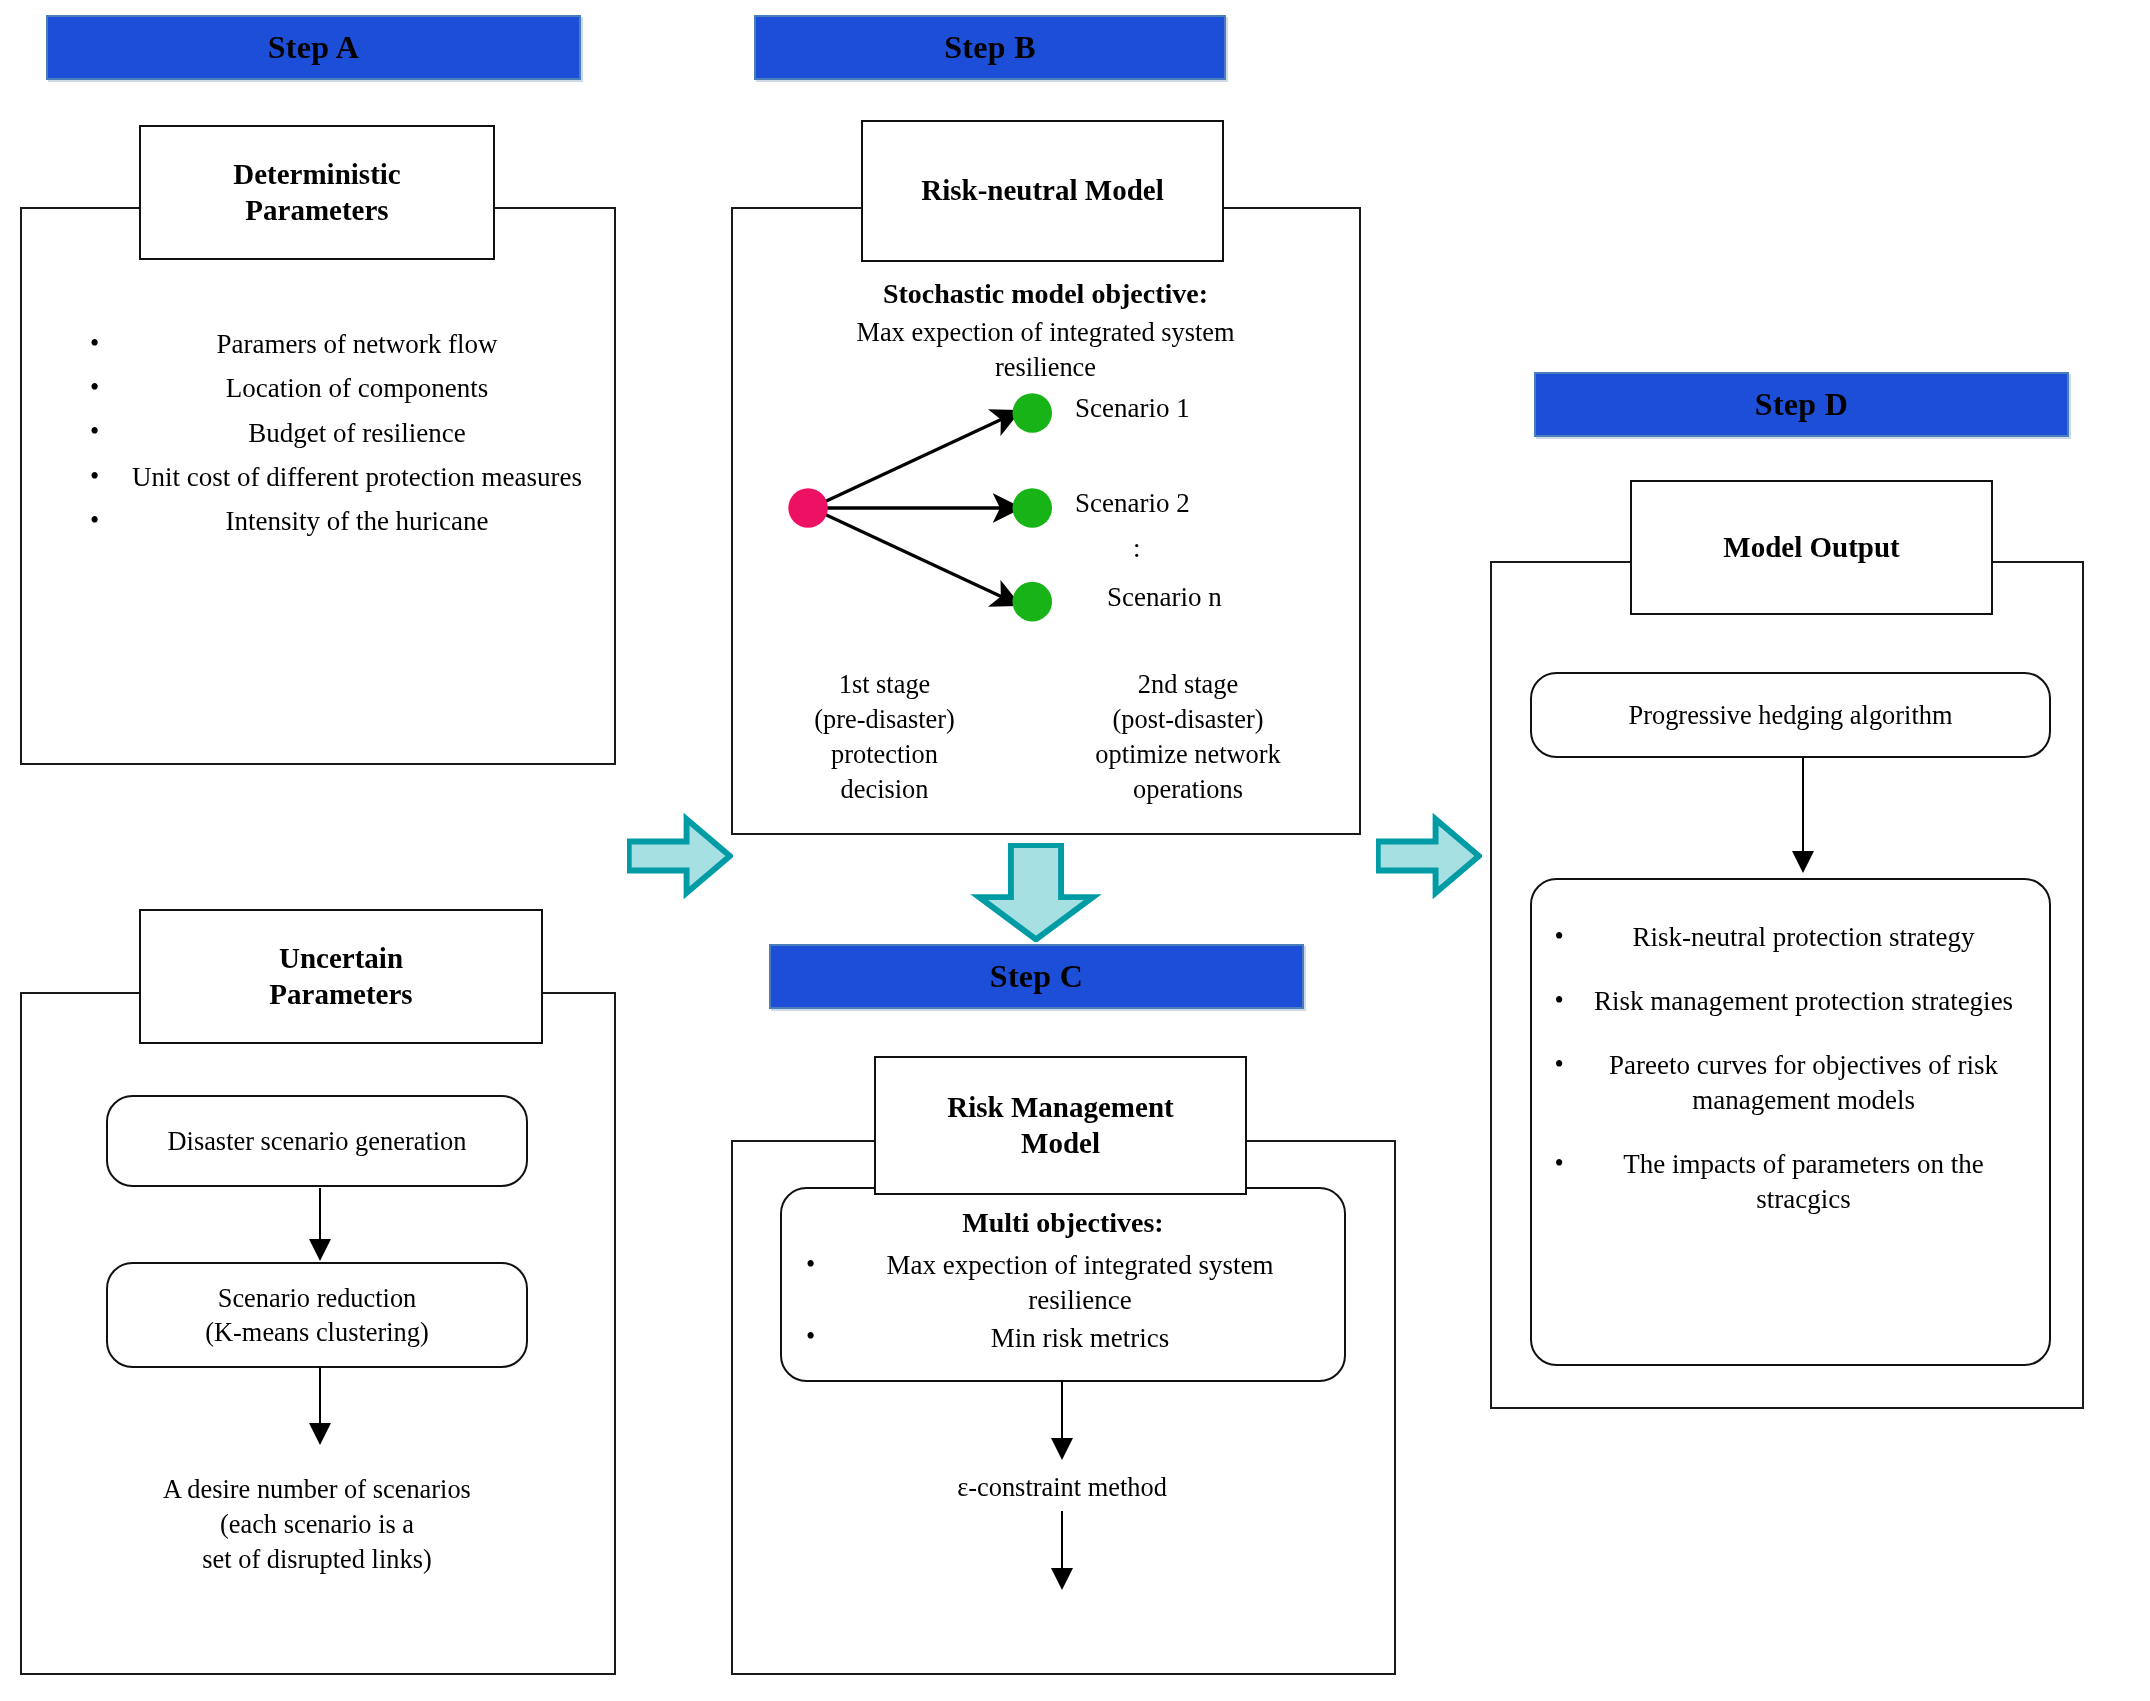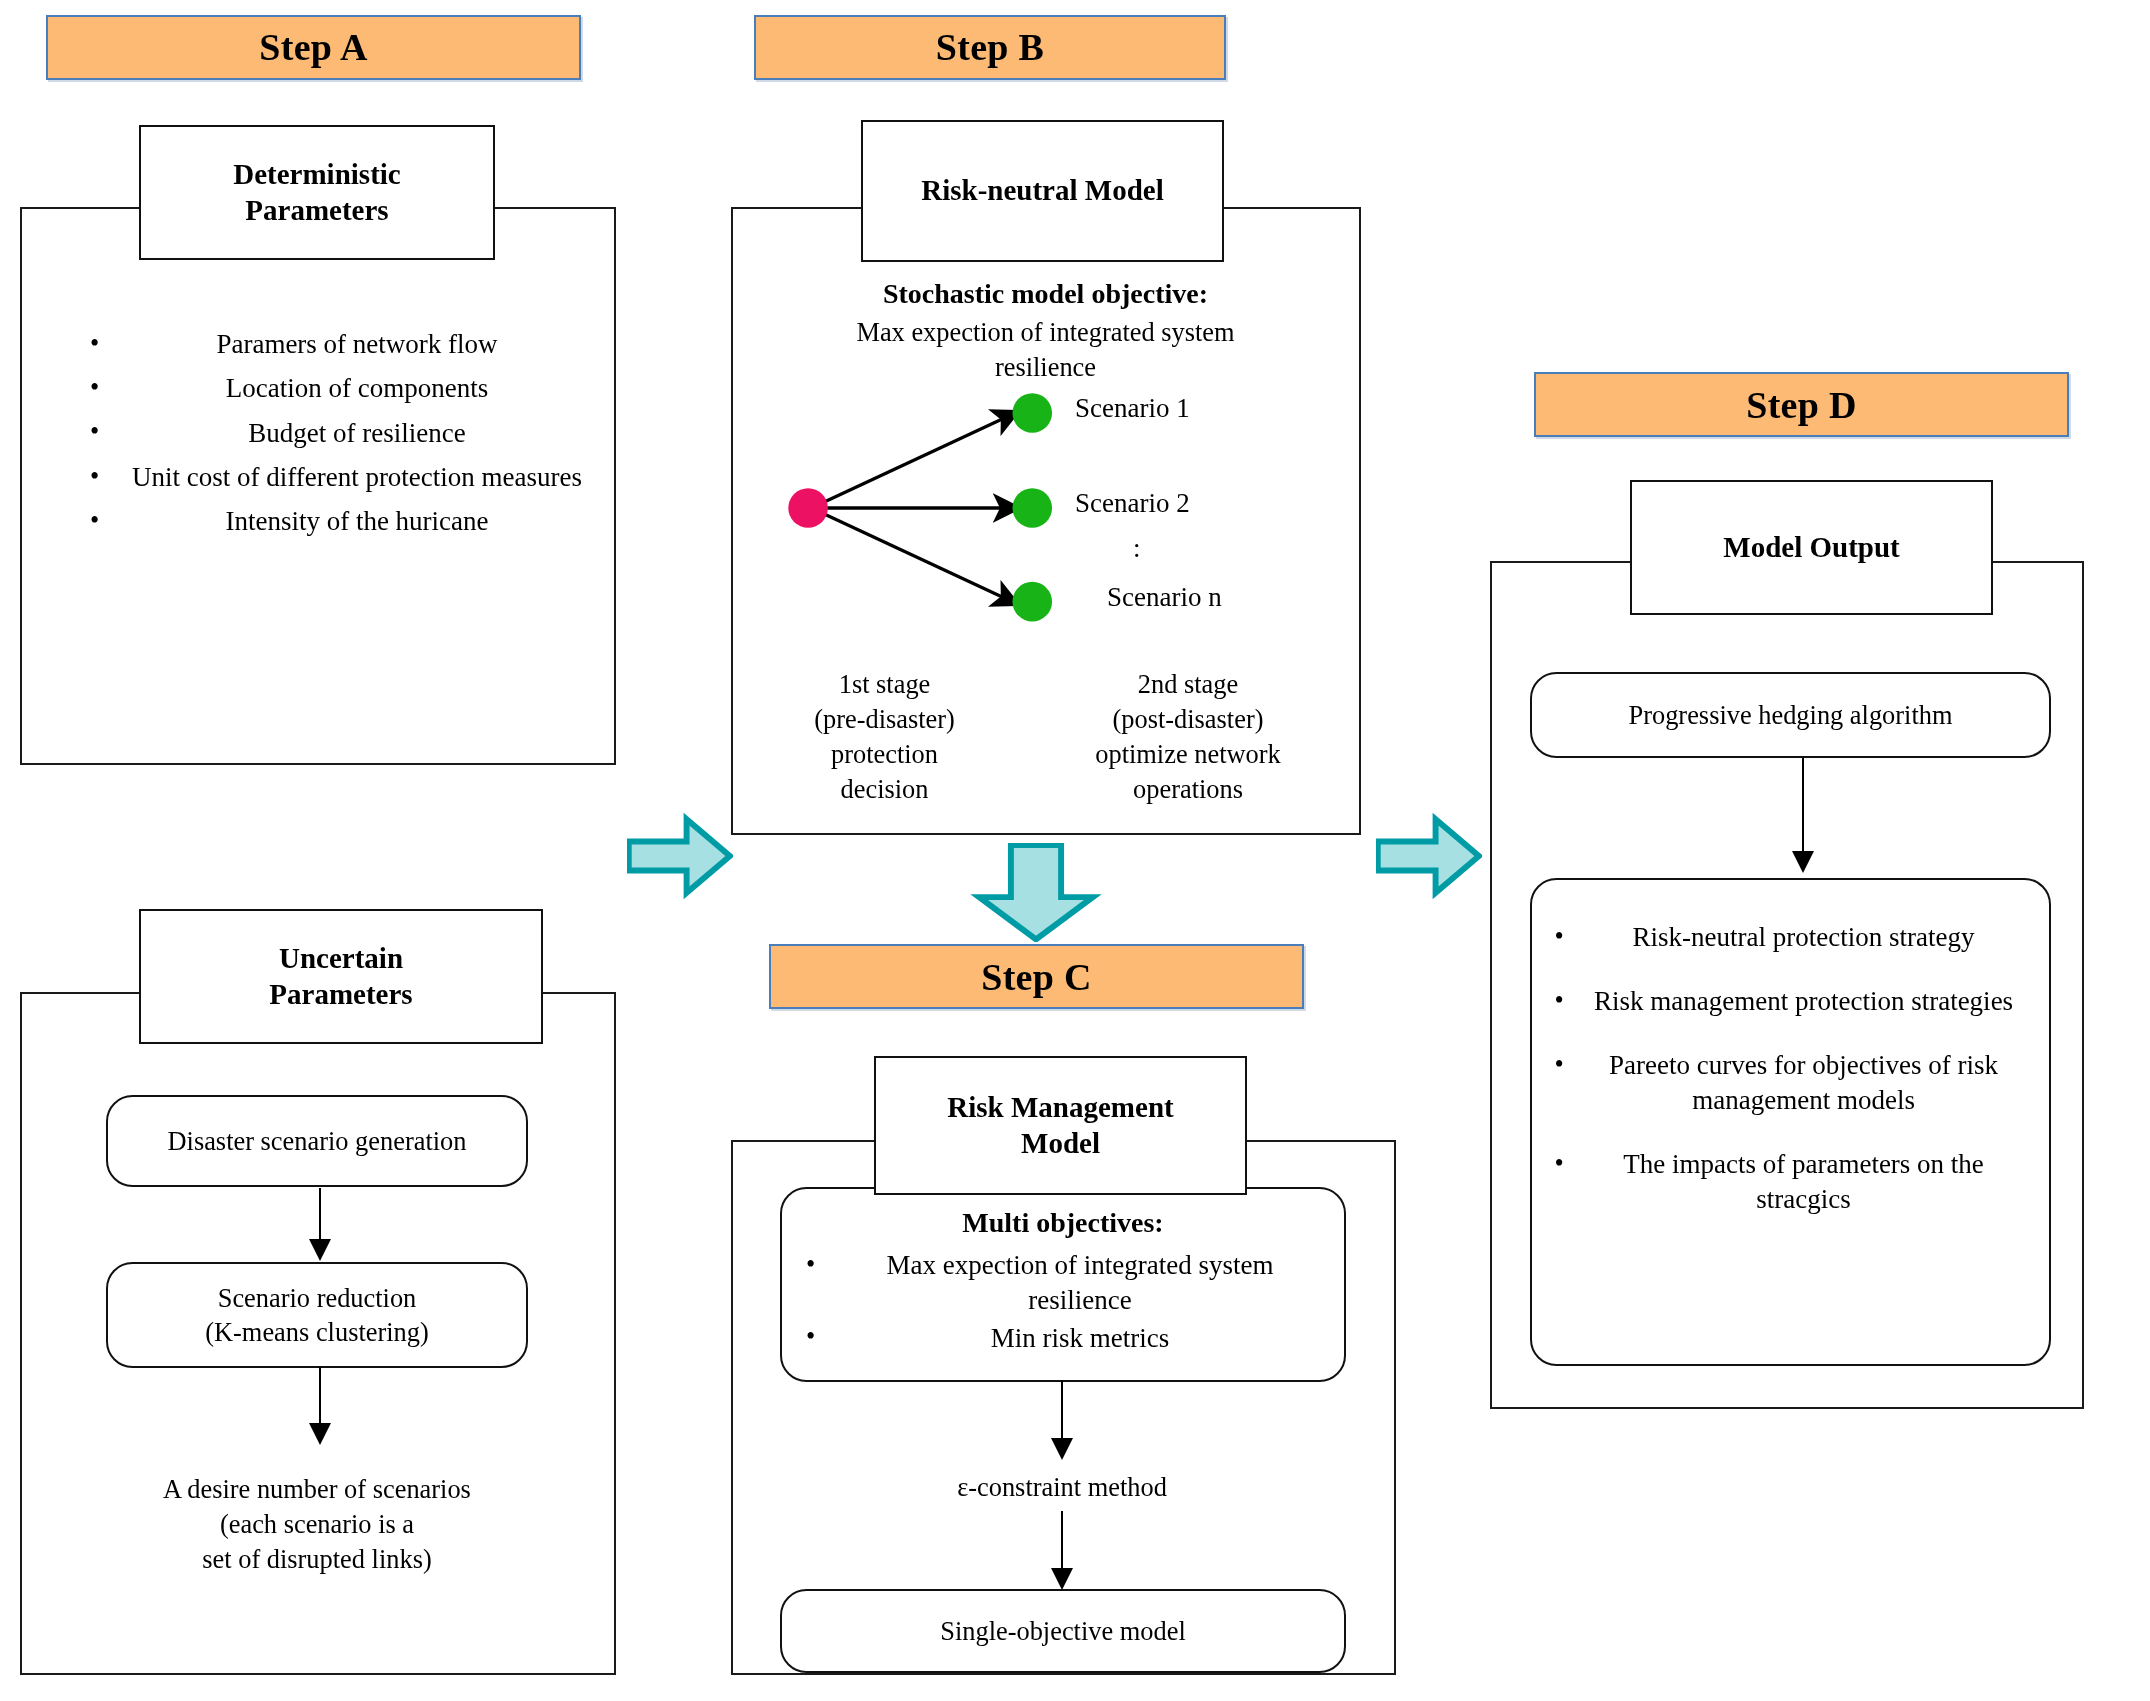--- a/index.html
+++ b/index.html
@@ -15,28 +15,28 @@
     position: relative;
     width: 2151px;
     height: 1702px;
     background: #ffffff;
     overflow: hidden;
   }
 
   
   .step-banner {
     position: absolute;
-    background: #fdba74;
+    background: #1d4ed8;
     border: 2px solid #4a7ebb;
     box-sizing: border-box;
     display: flex;
     align-items: center;
     justify-content: center;
     font-weight: bold;
-    font-size: 38px;
+    font-size: 32px;
     letter-spacing: 0.3px;
     box-shadow: 2px 2px 0 rgba(120,150,185,.35);
   }
 
   
   .section-box {
     position: absolute;
     border: 2.6px solid #1a1a1a;
     box-sizing: border-box;
     background: transparent;
@@ -290,23 +290,20 @@
 
   <div class="text-block" style="left:864px; top:1470px; width:396px;">
     <span>ε-constraint method</span>
   </div>
 
   <div class="v-arrow" style="left:1049px; top:1511px; width:26.4px; height:79px;">
     <div class="shaft" style="height:58px;"></div>
     <div class="head"></div>
   </div>
 
-  <div class="round-box" style="left:780px; top:1589px; width:566px; height:84px;">
-    <span>Single-objective model</span>
-  </div>
 
   <div class="step-banner" style="left:1534px; top:372px; width:535px; height:65px;">
     <span>Step D</span>
   </div>
 
   <div class="section-box" style="left:1490px; top:561px; width:594px; height:848px;"></div>
 
   <div class="title-plate" style="left:1630px; top:480px; width:363px; height:135px;">
     <span>Model Output</span>
   </div>

